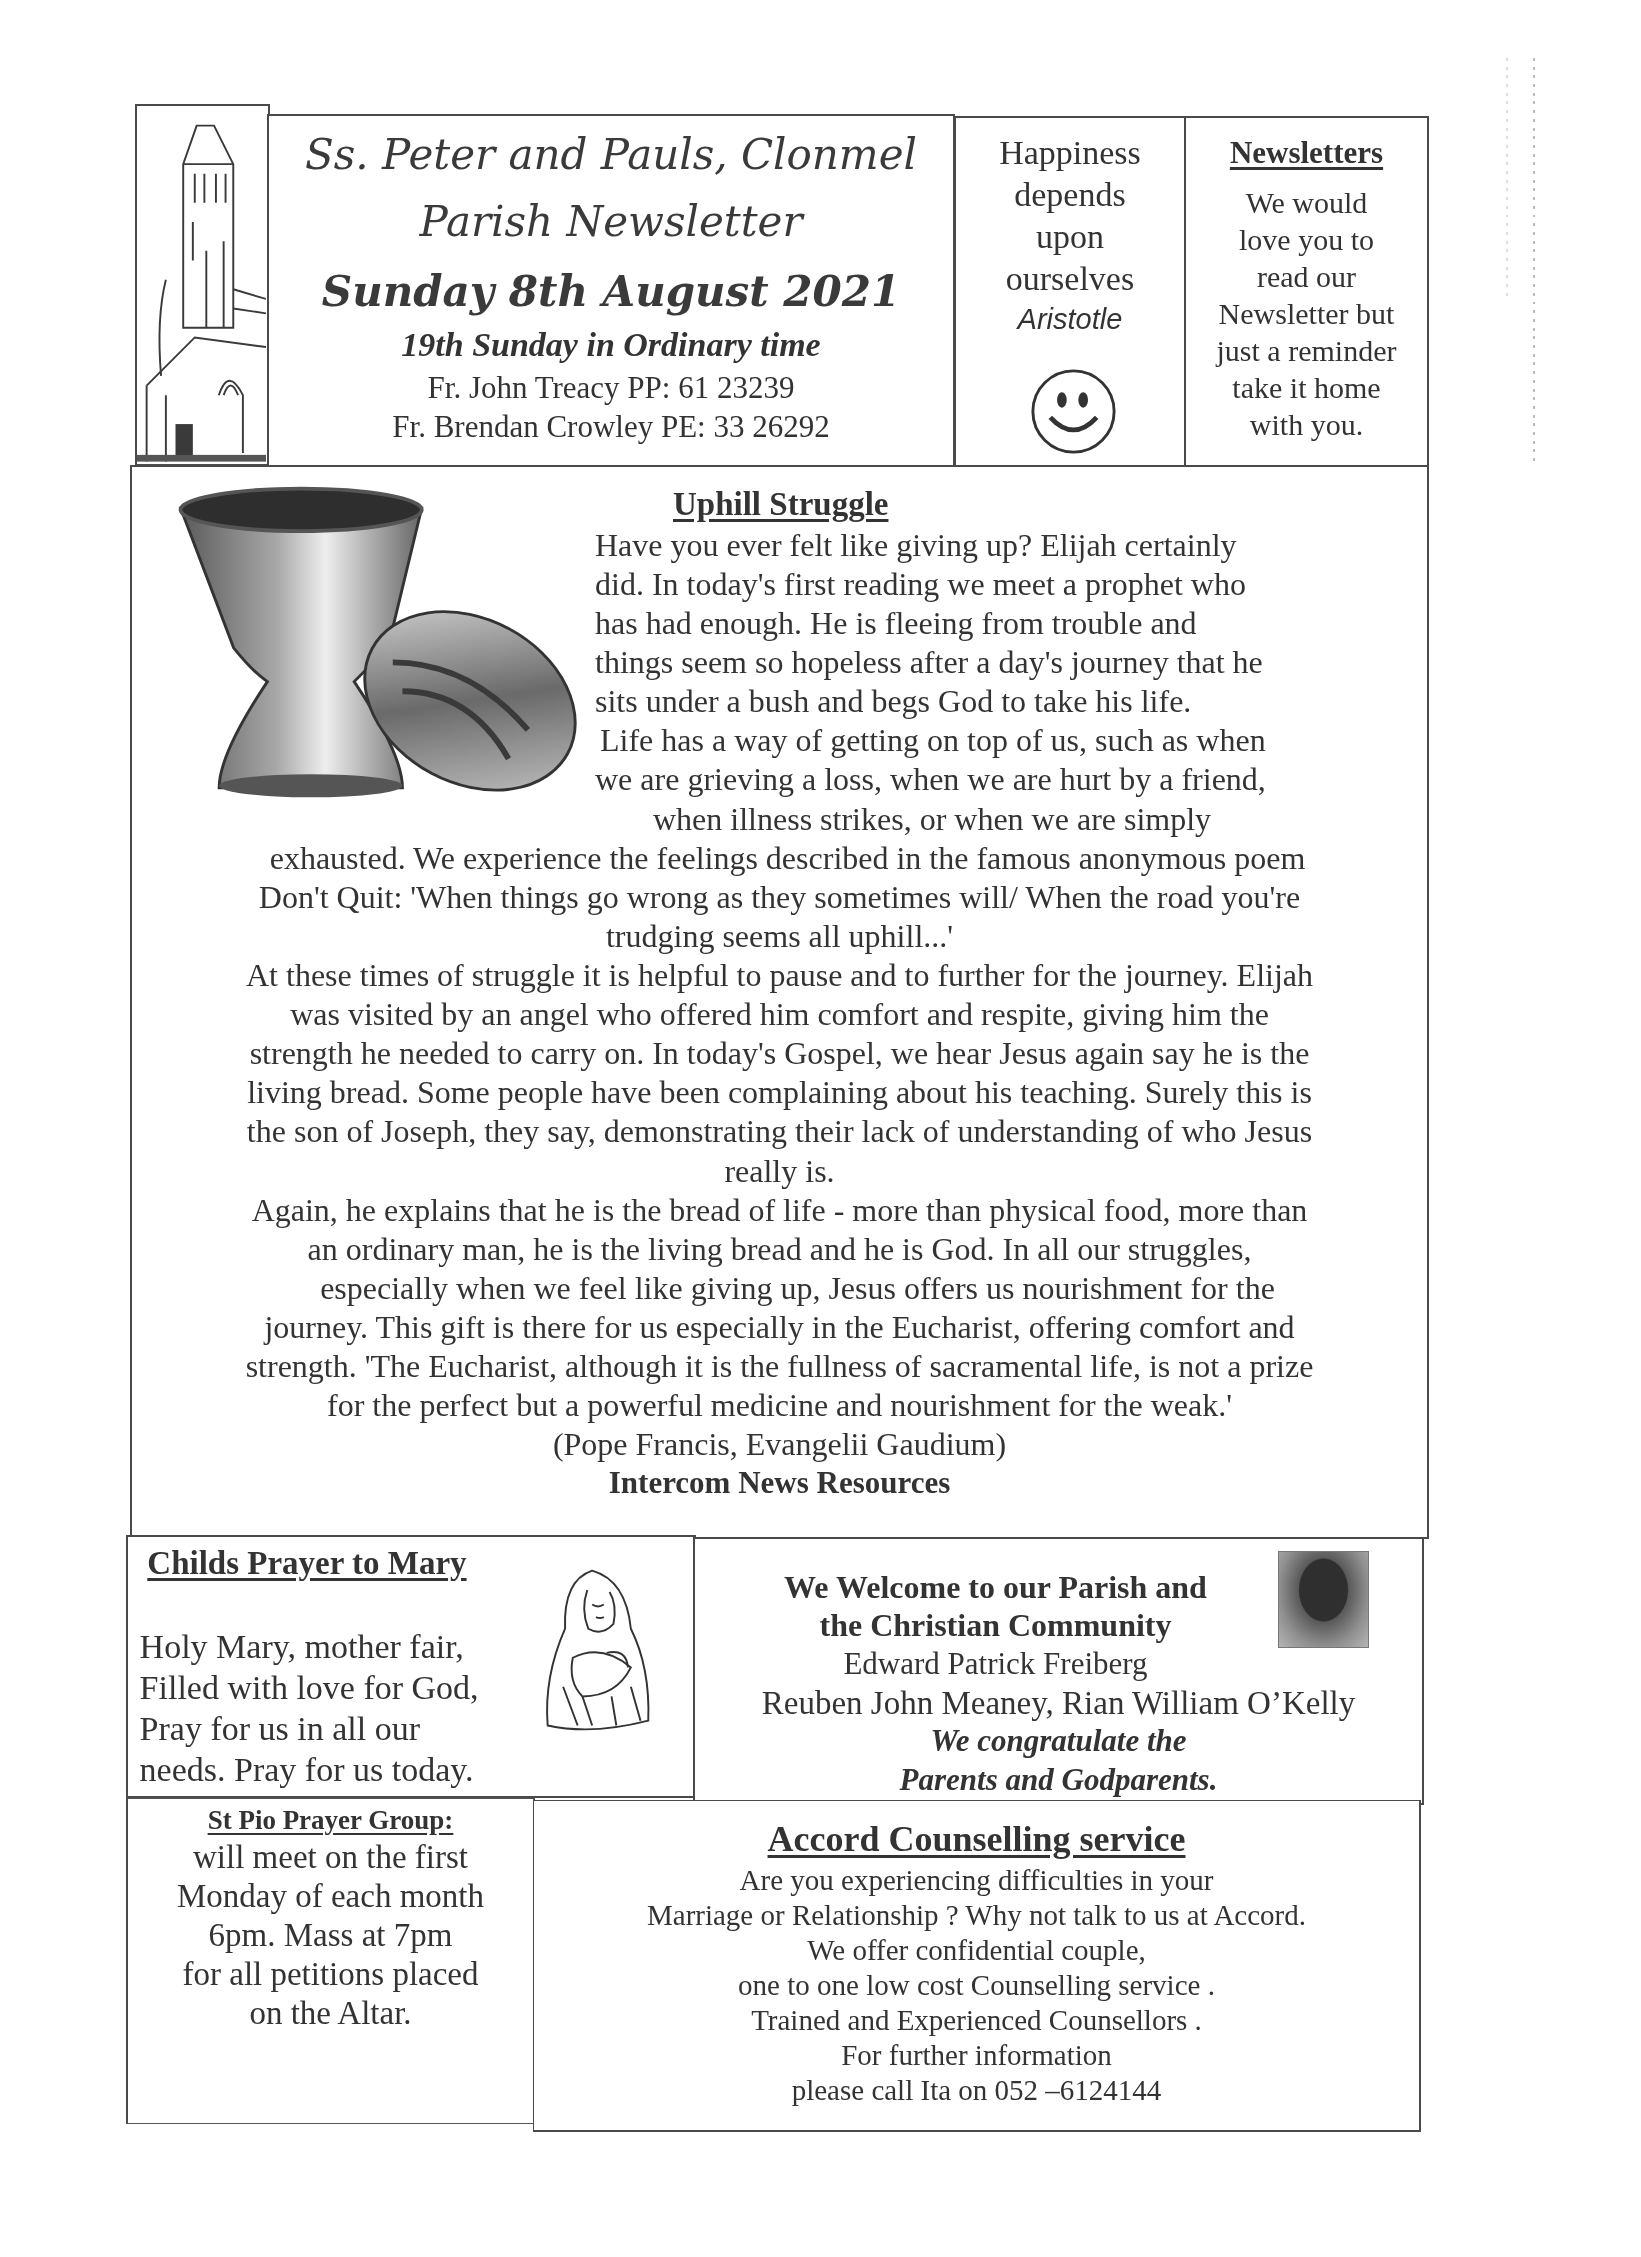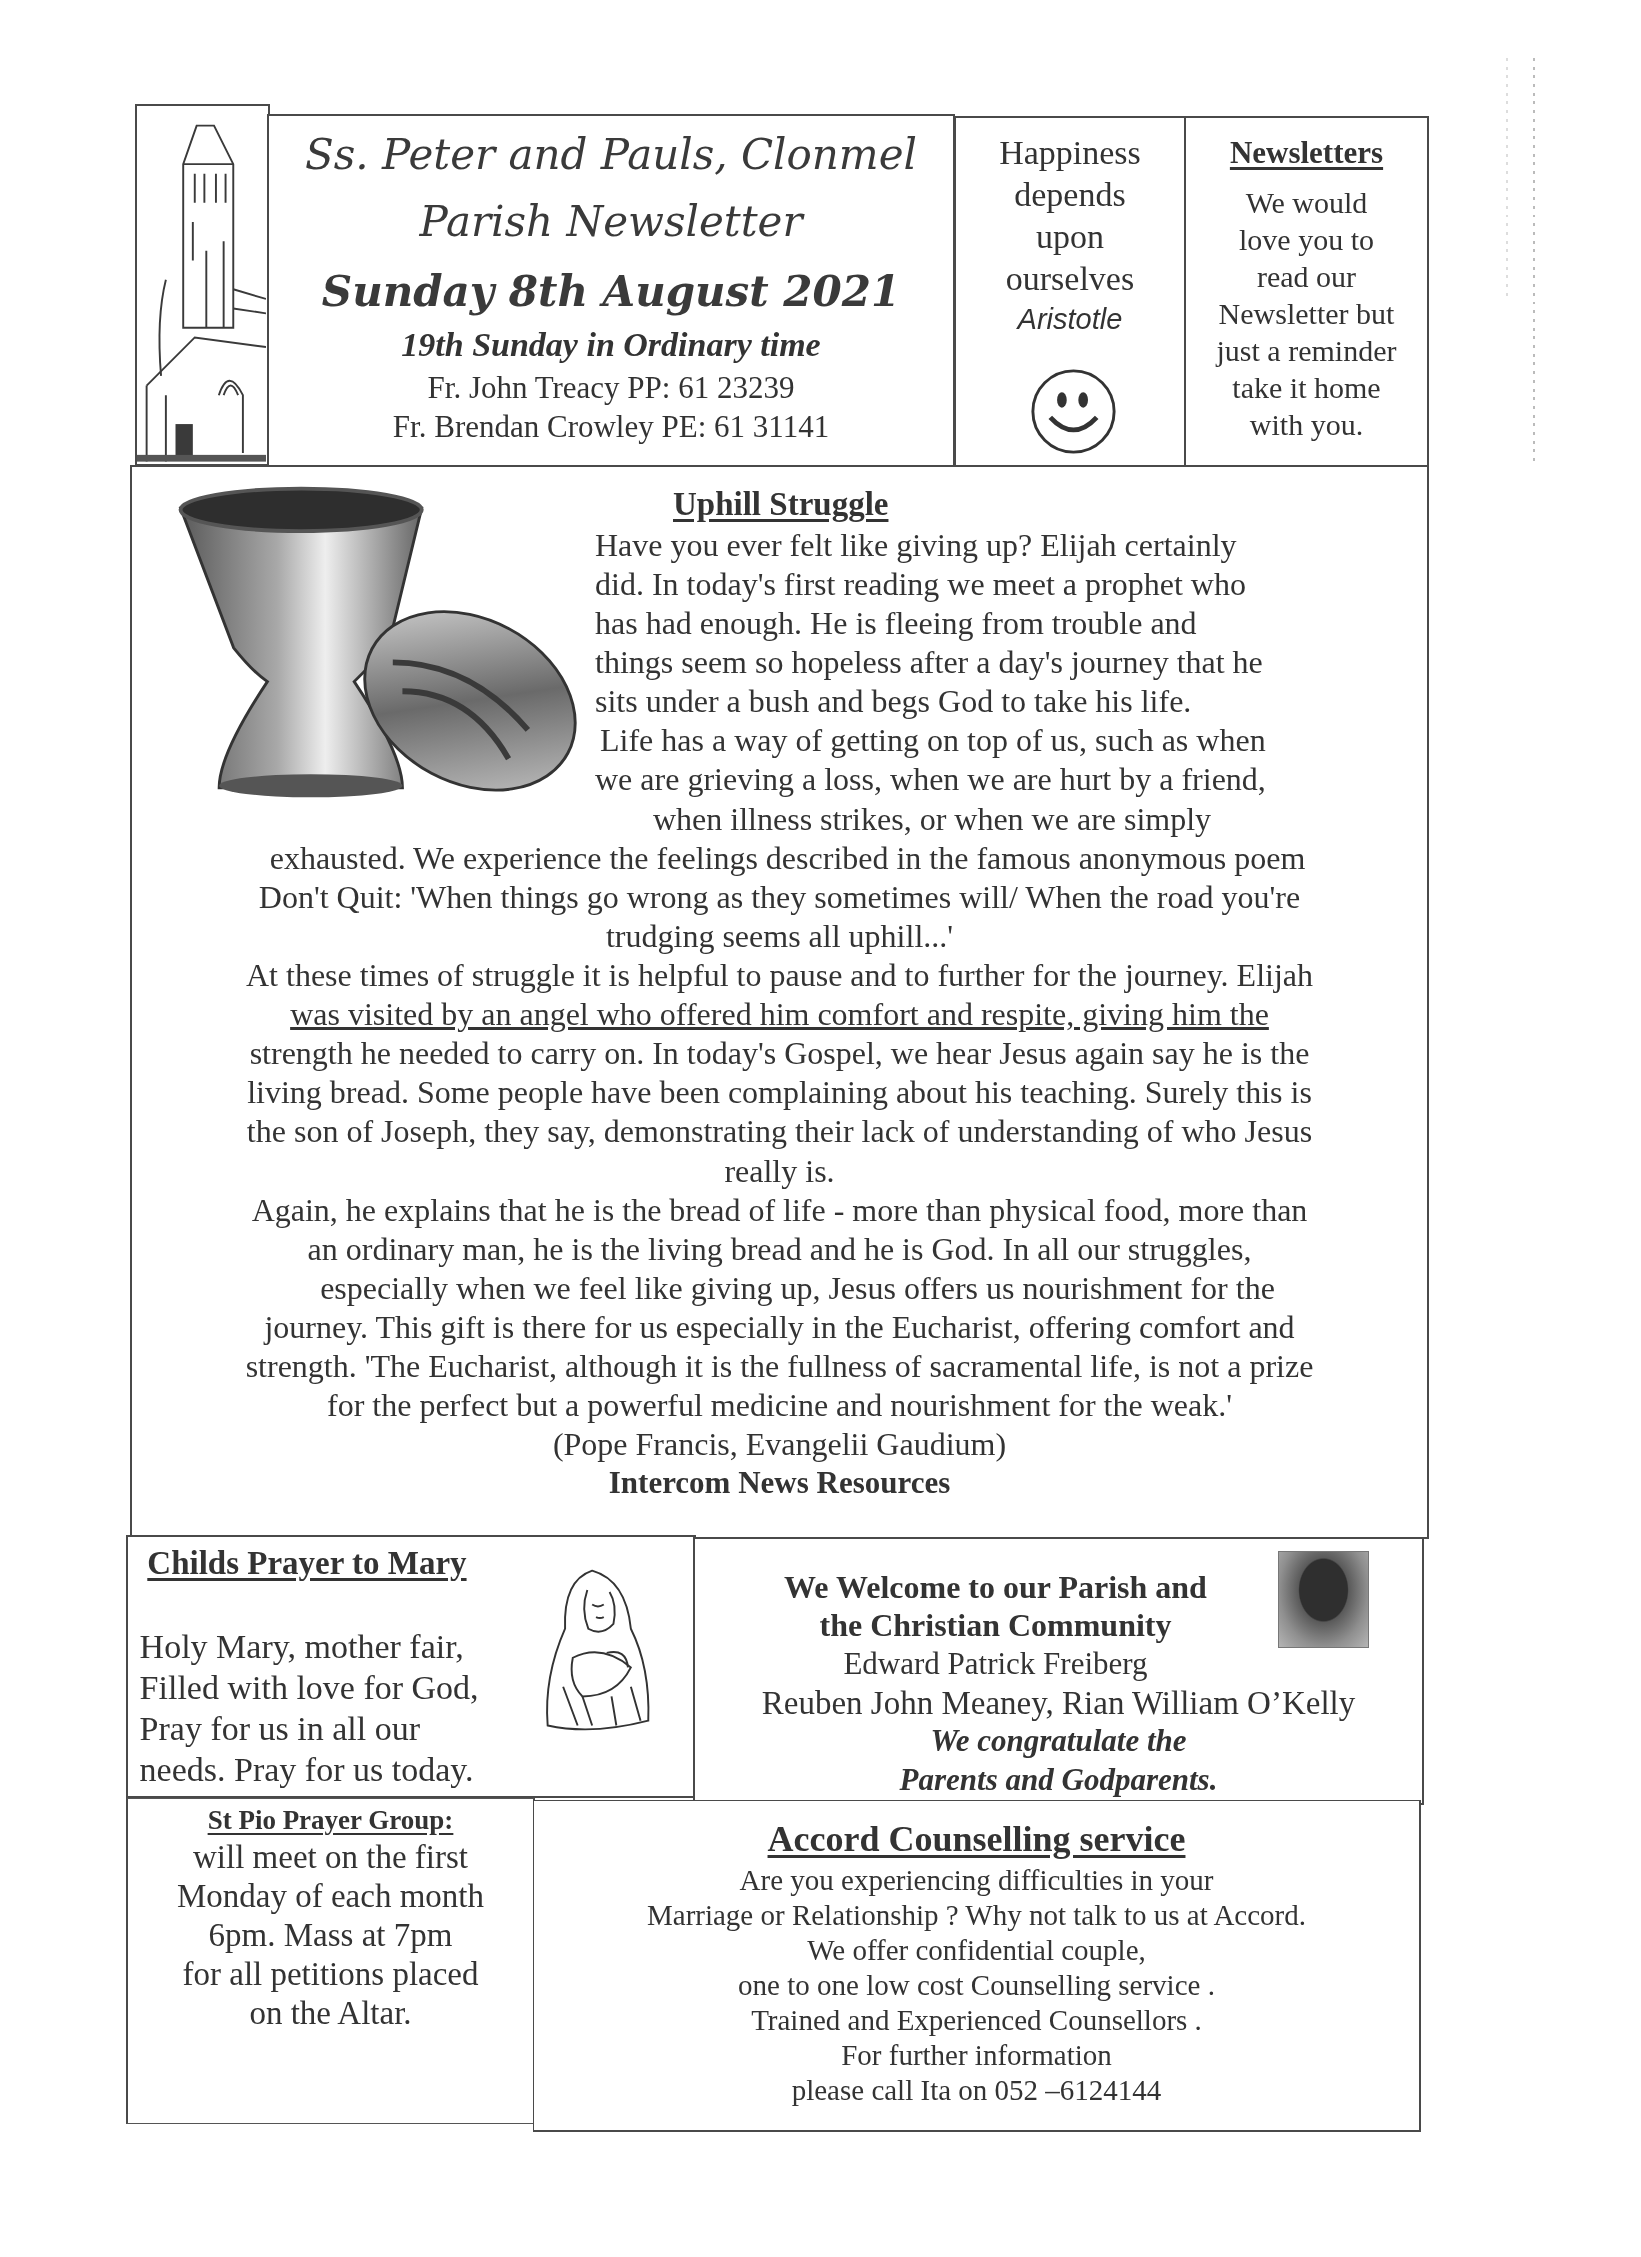--- a/index.html
+++ b/index.html
@@ -90,21 +90,21 @@
     <rect x="0" y="362" width="134" height="7" fill="#555"></rect>
   </svg>
 </div>
 
 <div class="box center" id="title-box">
   <div id="title-l1" class="script">Ss. Peter and Pauls, Clonmel</div>
   <div id="title-l2" class="script">Parish Newsletter</div>
   <div id="title-l3" class="script">Sunday  8th August 2021</div>
   <div id="title-l4">19th Sunday in Ordinary time</div>
   <div id="title-l5">Fr. John Treacy PP: 61 23239</div>
-  <div id="title-l6">Fr. Brendan Crowley PE: 61 31141</div>
+  <div id="title-l6">Fr. Brendan Crowley PE: 33 26292</div>
 </div>
 
 <div class="box center" id="quote-box">
   <div id="quote-text">
     <div>Happiness</div>
     <div>depends</div>
     <div>upon</div>
     <div>ourselves</div>
   </div>
   <div id="quote-author">Aristotle</div>
@@ -158,21 +158,21 @@
       <div class="art-line" style="top: 138px; left: 463px;">has had enough. He is fleeing from trouble and</div>
       <div class="art-line" style="top: 177px; left: 463px;">things seem so hopeless after a day's journey that he</div>
       <div class="art-line" style="top: 216px; left: 463px;">sits under a bush and begs God to take his life.</div>
       <div class="art-line" style="top: 255px; left: 468px;">Life has a way of getting on top of us, such as when</div>
       <div class="art-line" style="top: 294px; left: 463px;">we are grieving a loss, when we are hurt by a friend,</div>
       <div class="art-line" style="top: 334px; left: 521px;">when illness strikes, or when we are simply</div>
       <div class="art-line art-center" style="top: 373px; left: 0px; right: 0px; margin-left: 16px;"><span style="display: inline-block;">exhausted. We experience the feelings described in the famous anonymous poem</span></div>
       <div class="art-line art-center" style="top: 412px; left: 0px; right: 0px;"><span style="display: inline-block;">Don't Quit: 'When things go wrong as they sometimes will/ When the road you're</span></div>
       <div class="art-line art-center" style="top: 451px; left: 0px; right: 0px;"><span style="display: inline-block;">trudging seems all uphill...'</span></div>
       <div class="art-line art-center" style="top: 490px; left: 0px; right: 0px;"><span style="display: inline-block;">At these times of struggle it is helpful to pause and to further for the journey. Elijah</span></div>
-      <div class="art-line art-center" style="top: 529px; left: 0px; right: 0px;"><span style="display: inline-block; text-decoration: underline;">was visited by an angel who offered him comfort and respite, giving him the</span></div>
+      <div class="art-line art-center" style="top: 529px; left: 0px; right: 0px;"><span style="display: inline-block;">was visited by an angel who offered him comfort and respite, giving him the</span></div>
       <div class="art-line art-center" style="top: 568px; left: 0px; right: 0px;"><span style="display: inline-block;">strength he needed to carry on. In today's Gospel, we hear Jesus again say he is the</span></div>
       <div class="art-line art-center" style="top: 607px; left: 0px; right: 0px;"><span style="display: inline-block;">living bread. Some people have been complaining about his teaching. Surely this is</span></div>
       <div class="art-line art-center" style="top: 646px; left: 0px; right: 0px;"><span style="display: inline-block;">the son of Joseph, they say, demonstrating their lack of understanding of who Jesus</span></div>
       <div class="art-line art-center" style="top: 686px; left: 0px; right: 0px;"><span style="display: inline-block;">really is.</span></div>
       <div class="art-line art-center" style="top: 725px; left: 0px; right: 0px;"><span style="display: inline-block;">Again, he explains that he is the bread of life - more than physical food, more than</span></div>
       <div class="art-line art-center" style="top: 764px; left: 0px; right: 0px;"><span style="display: inline-block;">an ordinary man, he is the living bread and he is God. In all our struggles,</span></div>
       <div class="art-line art-center" style="top: 803px; left: 0px; right: 0px; padding-left: 36px;"><span style="display: inline-block;">especially when we feel like giving up, Jesus offers us nourishment for the</span></div>
       <div class="art-line art-center" style="top: 842px; left: 0px; right: 0px;"><span style="display: inline-block;">journey. This gift is there for us especially in the Eucharist, offering comfort and</span></div>
       <div class="art-line art-center" style="top: 881px; left: 0px; right: 0px;"><span style="display: inline-block;">strength. 'The Eucharist, although it is the fullness of sacramental life, is not a prize</span></div>
       <div class="art-line art-center" style="top: 920px; left: 0px; right: 0px;"><span style="display: inline-block;">for the perfect but a powerful medicine and nourishment for the weak.'</span></div>

